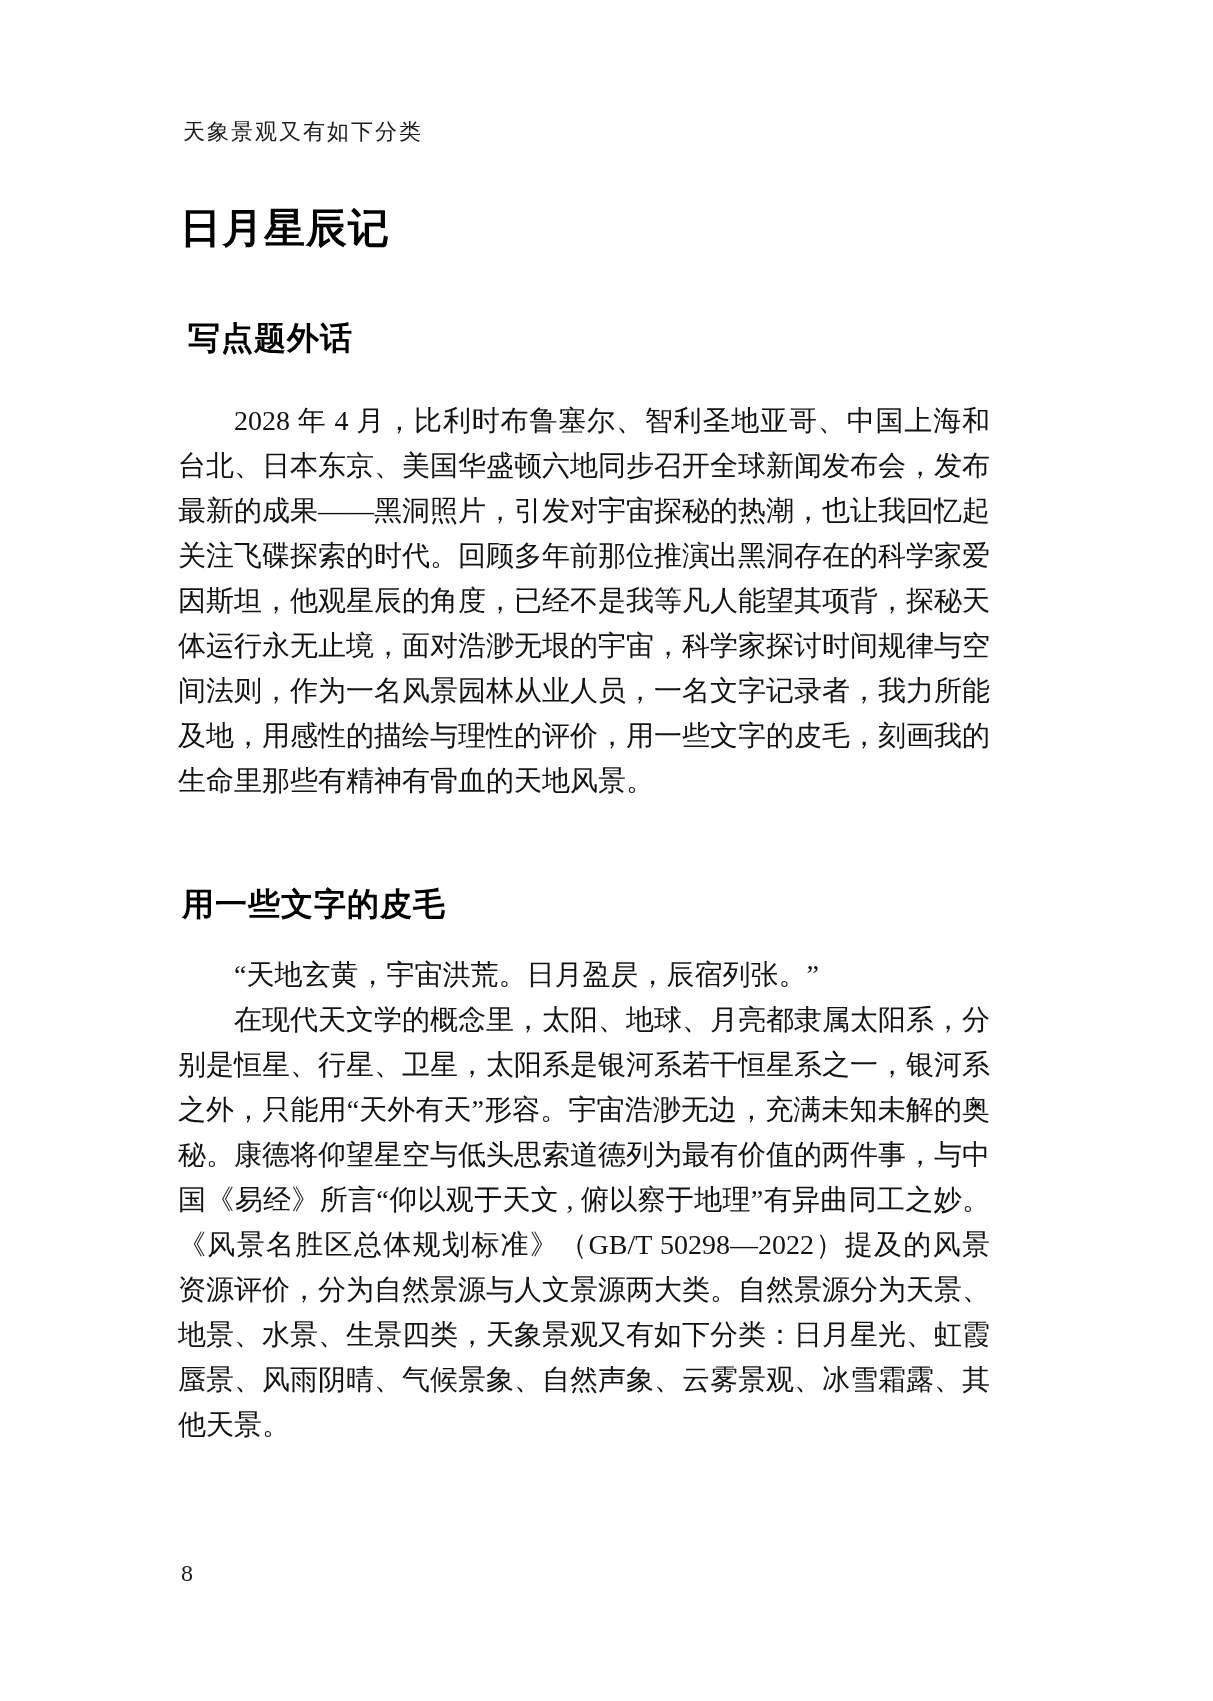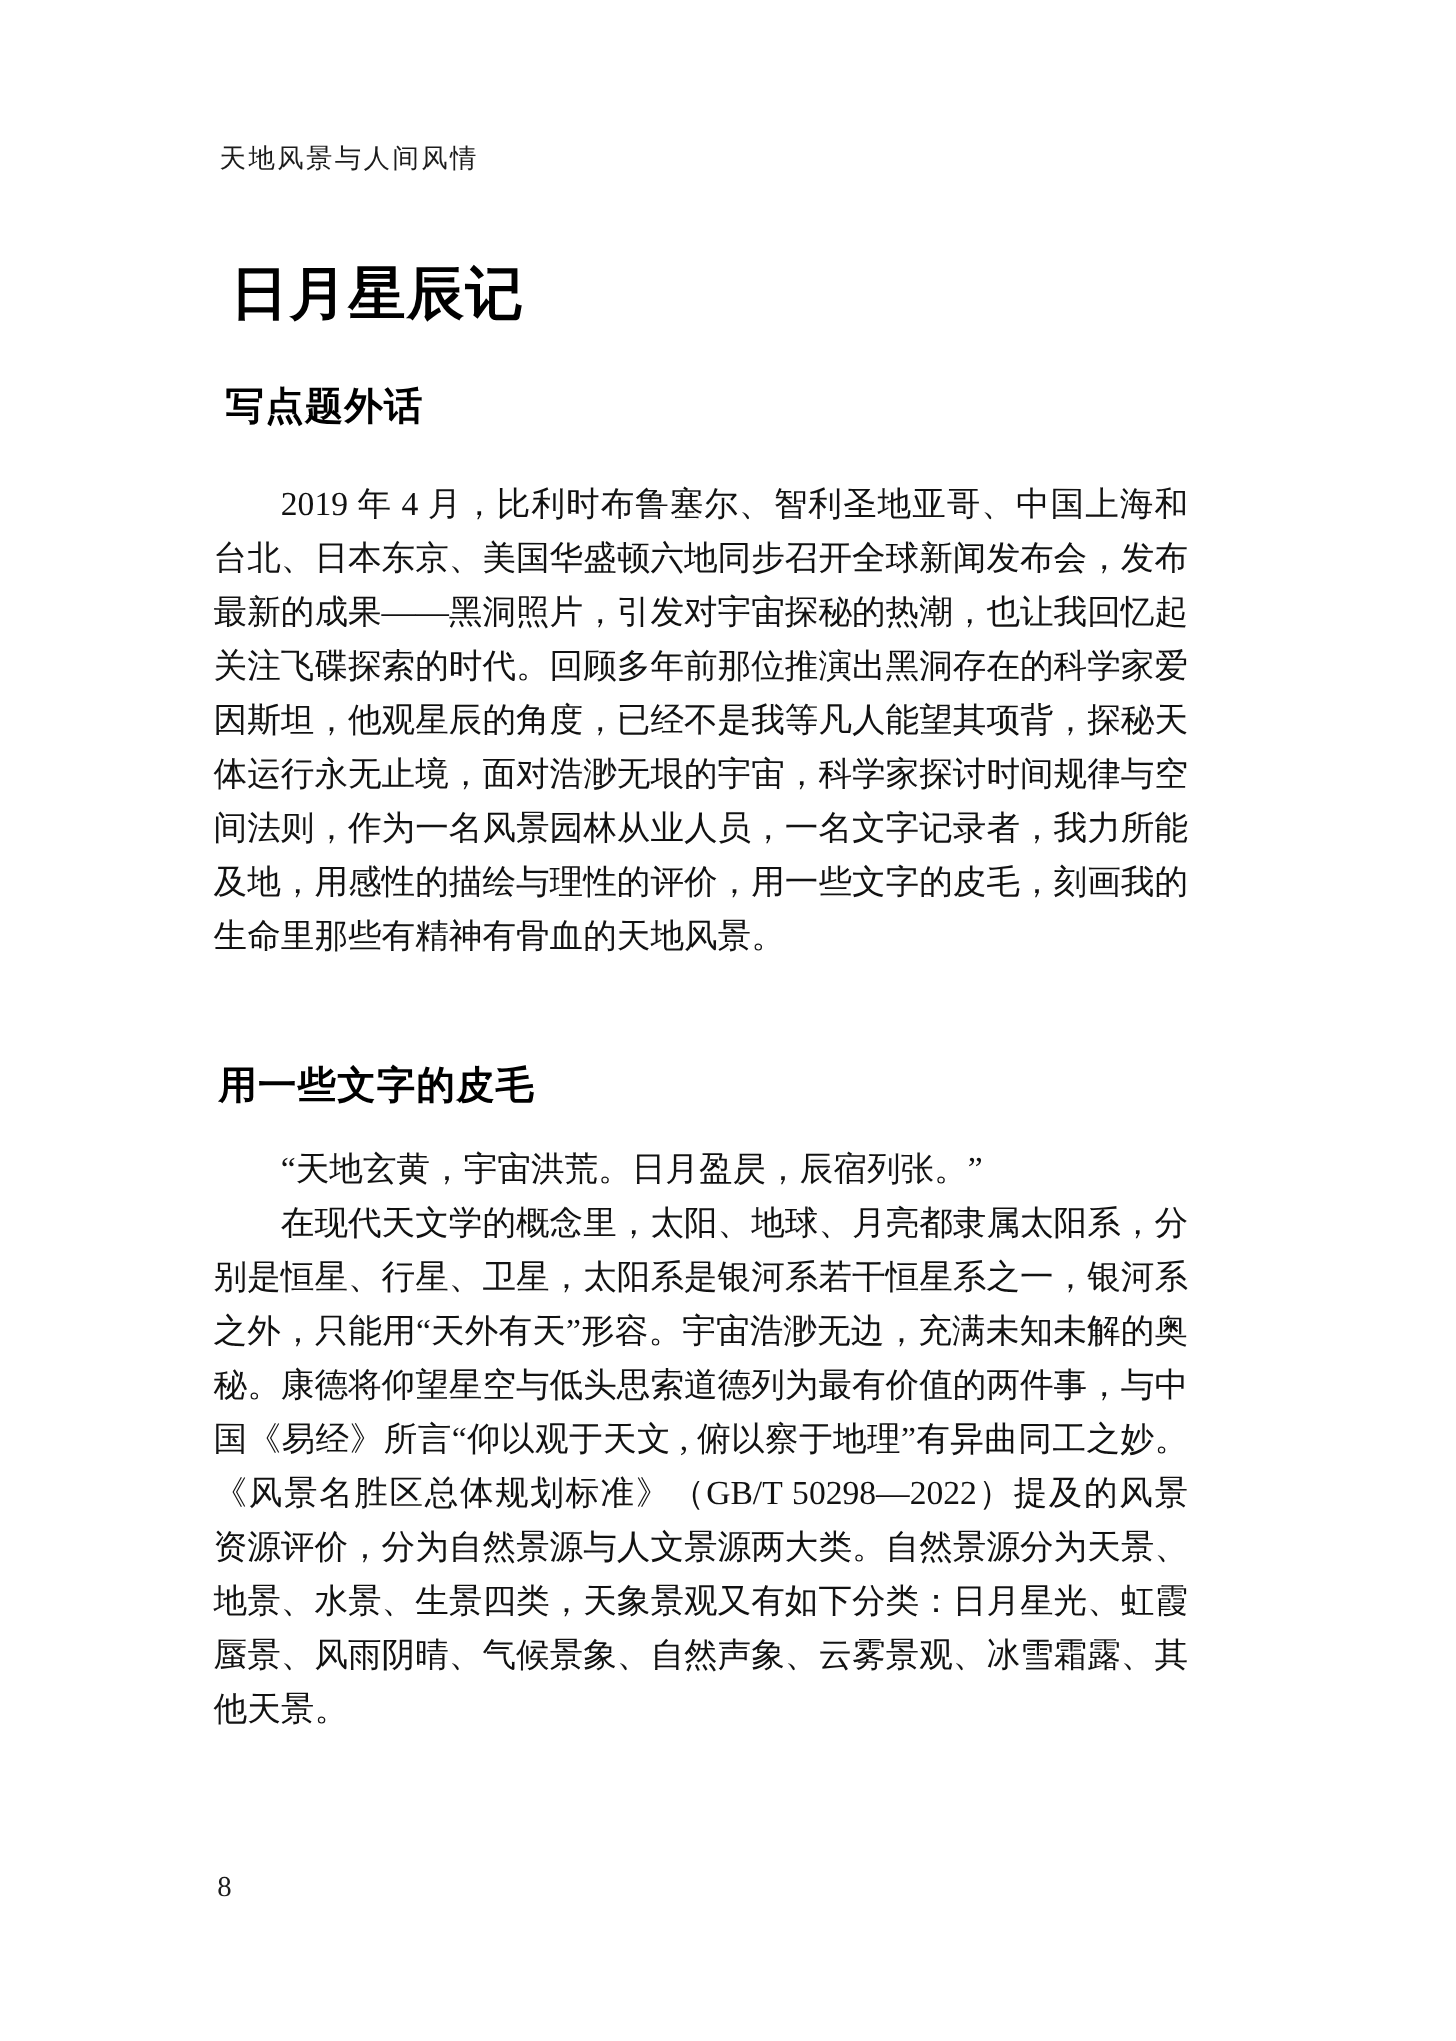--- a/index.html
+++ b/index.html
@@ -22,24 +22,24 @@
     left: 183px;
     top: 117px;
     font-size: 22px;
     letter-spacing: 2px;
     color: #1c1c1c;
   }
   .chapter-title {
     position: absolute;
     left: 180px;
     top: 201px;
-    margin: 12px;
+    margin: 0;
     font-family: "Liberation Sans", sans-serif;
     font-weight: 700;
-    font-size: 48px;
+    font-size: 41px;
     letter-spacing: 1px;
     color: #000000;
   }
   .section-heading {
     position: absolute;
     margin: 0;
     font-family: "Liberation Sans", sans-serif;
     font-weight: 700;
     font-size: 32px;
     letter-spacing: 1px;
@@ -77,28 +77,28 @@
     top: 1560px;
     font-size: 24px;
     color: #1c1c1c;
   }
 </style>
 </head>
 <body>
 
 <div class="page">
 
-  <div class="running-header">天地风景与人间风情</div>
+  <div class="running-header">天象景观又有如下分类</div>
 
   <h1 class="chapter-title">日月星辰记</h1>
 
   <h2 class="section-heading heading-preface">写点题外话</h2>
 
   <div class="body-block para-1">
-    <p class="indent">2019 年 4 月，比利时布鲁塞尔、智利圣地亚哥、中国上海和台北、日本东京、美国华盛顿六地同步召开全球新闻发布会，发布最新的成果——黑洞照片，引发对宇宙探秘的热潮，也让我回忆起关注飞碟探索的时代。回顾多年前那位推演出黑洞存在的科学家爱因斯坦，他观星辰的角度，已经不是我等凡人能望其项背，探秘天体运行永无止境，面对浩渺无垠的宇宙，科学家探讨时间规律与空间法则，作为一名风景园林从业人员，一名文字记录者，我力所能及地，用感性的描绘与理性的评价，用一些文字的皮毛，刻画我的生命里那些有精神有骨血的天地风景。</p>
+    <p class="indent">2028 年 4 月，比利时布鲁塞尔、智利圣地亚哥、中国上海和台北、日本东京、美国华盛顿六地同步召开全球新闻发布会，发布最新的成果——黑洞照片，引发对宇宙探秘的热潮，也让我回忆起关注飞碟探索的时代。回顾多年前那位推演出黑洞存在的科学家爱因斯坦，他观星辰的角度，已经不是我等凡人能望其项背，探秘天体运行永无止境，面对浩渺无垠的宇宙，科学家探讨时间规律与空间法则，作为一名风景园林从业人员，一名文字记录者，我力所能及地，用感性的描绘与理性的评价，用一些文字的皮毛，刻画我的生命里那些有精神有骨血的天地风景。</p>
   </div>
 
   <h2 class="section-heading heading-tiandi">用一些文字的皮毛</h2>
 
   <div class="body-block block-tiandi">
     <p class="quote-line">“天地玄黄，宇宙洪荒。日月盈昃，辰宿列张。”</p>
     <p class="indent">在现代天文学的概念里，太阳、地球、月亮都隶属太阳系，分别是恒星、行星、卫星，太阳系是银河系若干恒星系之一，银河系之外，只能用“天外有天”形容。宇宙浩渺无边，充满未知未解的奥秘。康德将仰望星空与低头思索道德列为最有价值的两件事，与中国《易经》所言“仰以观于天文 , 俯以察于地理”有异曲同工之妙。《风景名胜区总体规划标准》（GB/T 50298—2022）提及的风景资源评价，分为自然景源与人文景源两大类。自然景源分为天景、地景、水景、生景四类，天象景观又有如下分类：日月星光、虹霞蜃景、风雨阴晴、气候景象、自然声象、云雾景观、冰雪霜露、其他天景。</p>
   </div>
 
   <div class="page-number">8</div>

